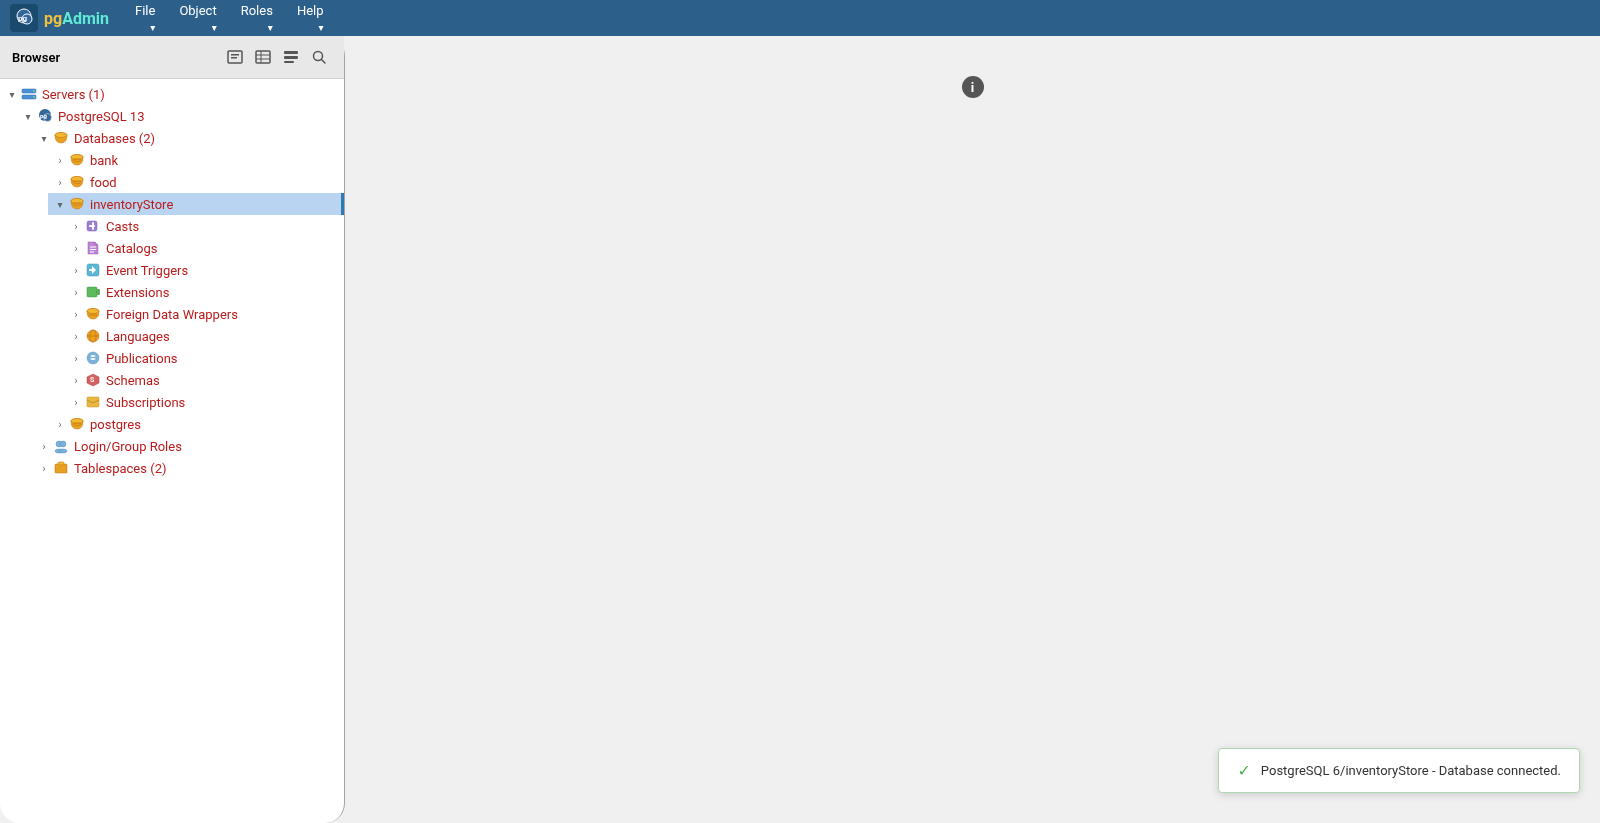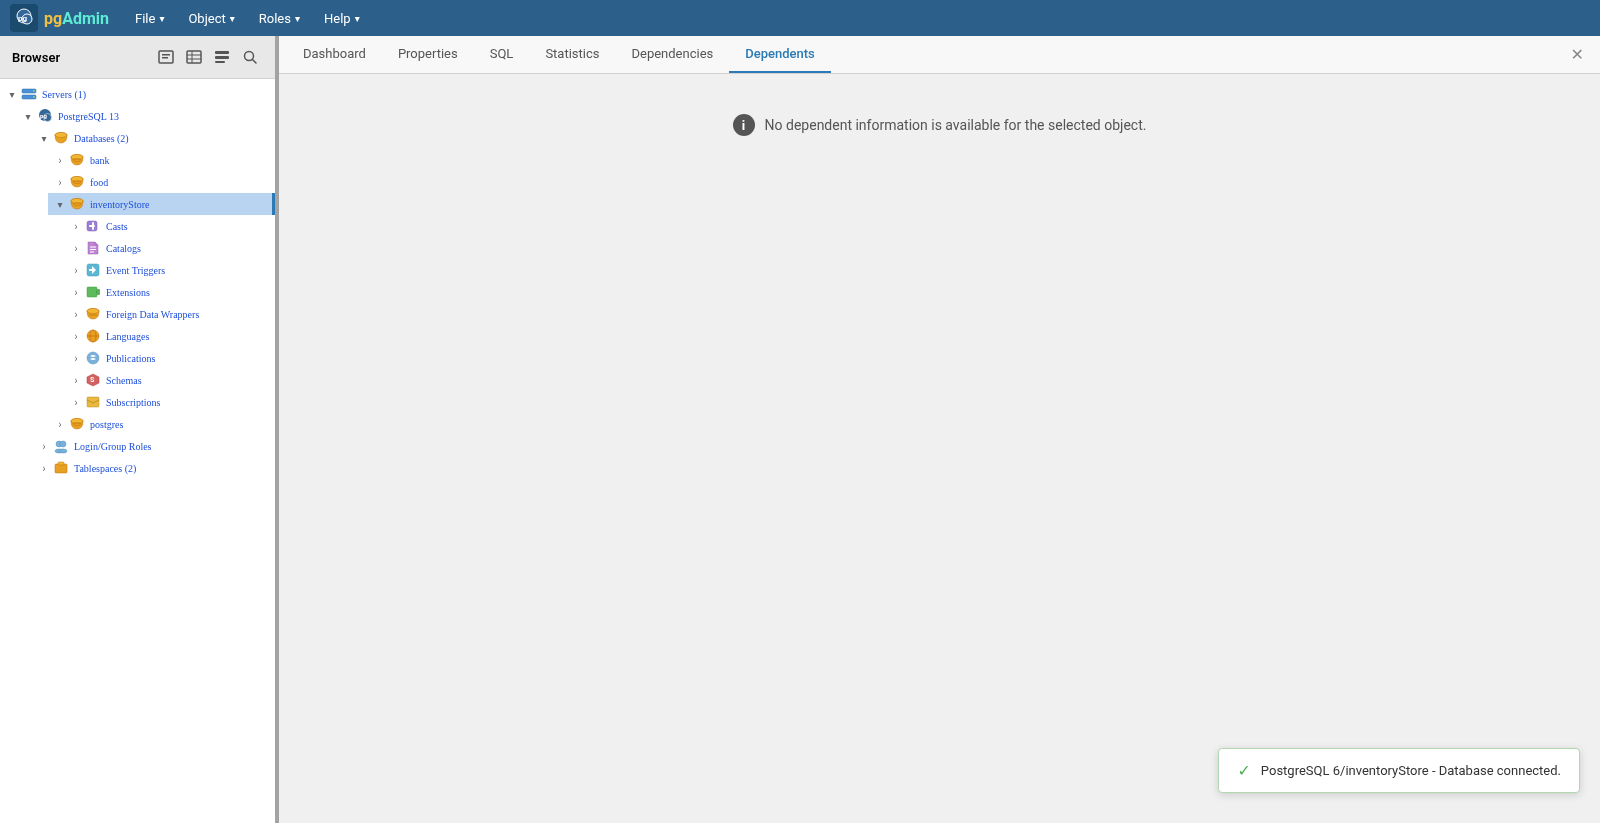--- a/index.html
+++ b/index.html
@@ -39,39 +39,41 @@
       align-items: center;
       gap: 4px;
     }
     .navbar-menu-item {
       color: white;
       padding: 4px 10px;
       border-radius: 3px;
       cursor: pointer;
       font-size: 13px;
       display: flex;
-      align-items: center;
+      align-items: flex-end;
       gap: 4px;
+      flex-direction: column;
     }
     .chevron { font-size: 10px; }
 
     
     .main-layout {
       display: flex;
       height: calc(823px - 36px);
     }
 
     
     .sidebar {
-      width: 279px;
+      width: 345px;
       background: #fff;
-      border-right: 4px solid #a3a3a3;
+      border-right: 1px solid #a3a3a3;
       display: flex;
       flex-direction: column;
       flex-shrink: 0;
+      border-radius: 20px;
     }
     .sidebar-header {
       background: #e8e8e8;
       padding: 8px 12px;
       font-weight: 600;
       font-size: 13px;
       border-bottom: 1px solid #d0d0d0;
       display: flex;
       align-items: center;
       justify-content: space-between;
@@ -127,23 +129,22 @@
       width: 18px;
       height: 18px;
       margin-right: 4px;
       display: inline-flex;
       align-items: center;
       justify-content: center;
       font-size: 13px;
       flex-shrink: 0;
     }
     .tree-label {
-      font-size: 10px;
-      color: #1d4ed8;
-      font-family: Liberation Serif, serif;
+      font-size: 13px;
+      color: #b91c1c;
     }
 
     
     .content-area {
       flex: 1;
       display: flex;
       flex-direction: column;
       background: #f0f0f0;
       position: relative;
     }
@@ -569,46 +570,24 @@
           </span>
           <span class="tree-label">Tablespaces (2)</span>
         </div>
       </div>
 
     </div>
   </div>
 
   <div class="content-area">
 
-    <div class="tabs-bar">
-      <div class="tab">
-        <span>Dashboard</span>
-      </div>
-      <div class="tab">
-        <span>Properties</span>
-      </div>
-      <div class="tab">
-        <span>SQL</span>
-      </div>
-      <div class="tab">
-        <span>Statistics</span>
-      </div>
-      <div class="tab">
-        <span>Dependencies</span>
-      </div>
-      <div class="tab active">
-        <span>Dependents</span>
-      </div>
-      <div class="tab-close-btn">✕</div>
-    </div>
 
     <div class="content-body">
       <div class="info-message">
         <div class="info-icon">i</div>
-        <span>No dependent information is available for the selected object.</span>
       </div>
     </div>
 
     <div class="toast">
       <span class="toast-check">✓</span>
       <span>PostgreSQL 6/inventoryStore - Database connected.</span>
     </div>
   </div>
 </div>
 

